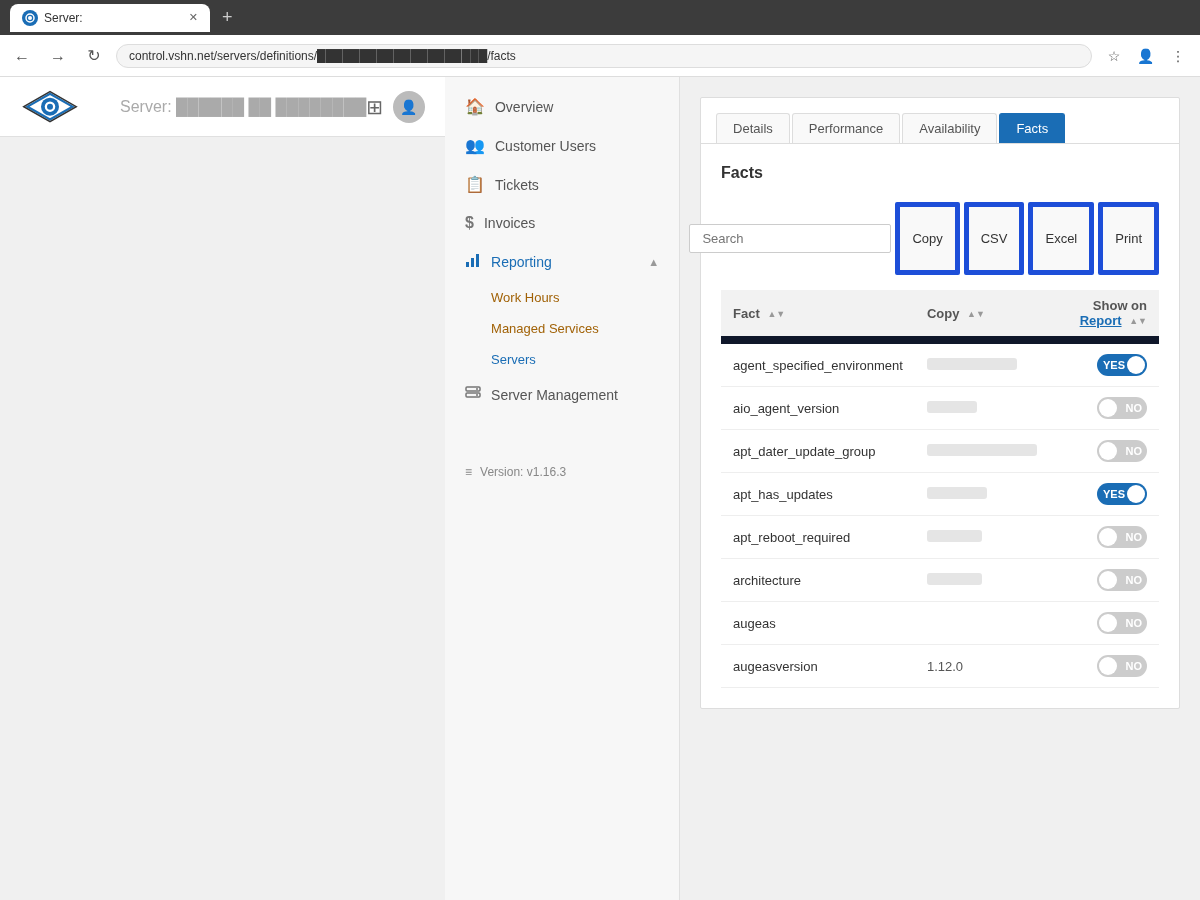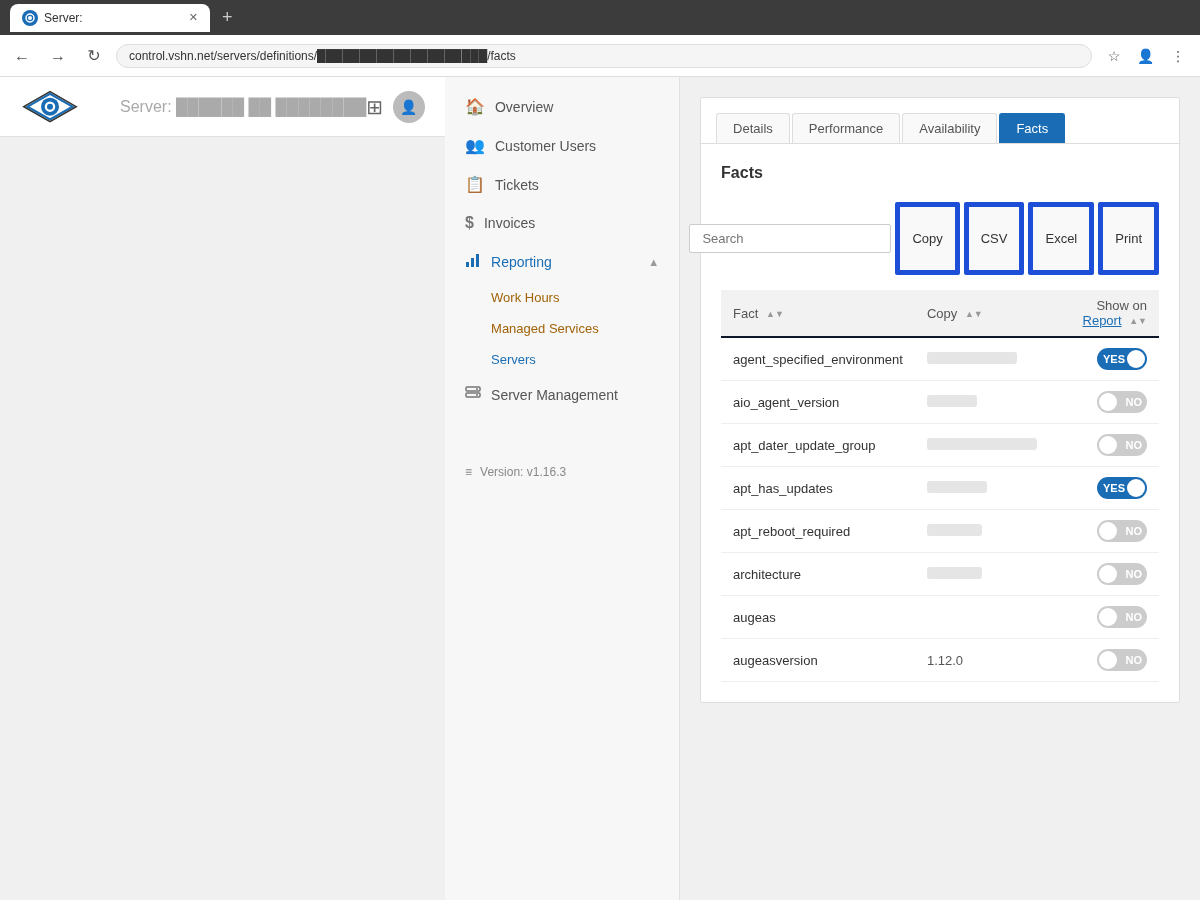--- a/index.html
+++ b/index.html
@@ -57,21 +57,21 @@
     .facts-section { padding: 20px; }
     .facts-title { font-size: 16px; font-weight: bold; color: #333; margin-bottom: 20px; }
 
     
     .table-controls { display: flex; justify-content: flex-end; align-items: center; gap: 4px; margin-bottom: 15px; }
     .search-input { border: 1px solid #ccc; padding: 6px 12px; font-size: 13px; width: 220px; border-radius: 2px; }
     .ctrl-btn { padding: 24px 12px; border: 5px solid #1d4ed8; background: #f9f9f9; cursor: pointer; font-size: 13px; color: #333; border-radius: 2px; }
 
     
     .facts-table { width: 100%; border-collapse: collapse; font-size: 13px; }
-    .facts-table thead th { background: #f2f2f2; padding: 8px 12px; text-align: left; border-bottom: 2px solid #0f172a; color: #555; font-weight: 400; }
+    .facts-table thead th { background: #f2f2f2; padding: 8px 12px; text-align: left; border-bottom: 8px solid #0f172a; color: #555; font-weight: 700; }
     .facts-table thead th .sort-arrows { display: inline-flex; flex-direction: column; margin-left: 4px; line-height: 1; font-size: 9px; color: #999; vertical-align: middle; }
     .facts-table tbody tr { border-bottom: 1px solid #eee; }
     .facts-table tbody td { padding: 10px 12px; vertical-align: middle; }
     .fact-name { color: #333; }
     .fact-value { color: #aaa; }
     .fact-value-blurred { display: inline-block; background: #ccc; height: 12px; border-radius: 3px; opacity: 0.5; }
 
     
     .toggle { display: flex; align-items: center; justify-content: flex-end; gap: 5px; }
     .toggle-switch { width: 50px; height: 22px; border-radius: 11px; display: flex; align-items: center; padding: 2px; cursor: pointer; position: relative; }

